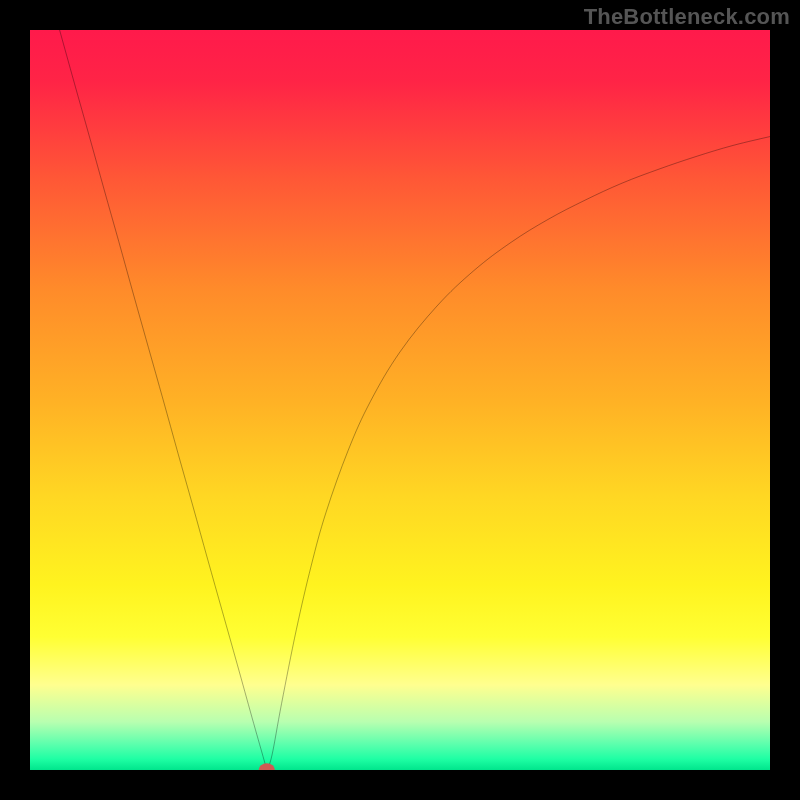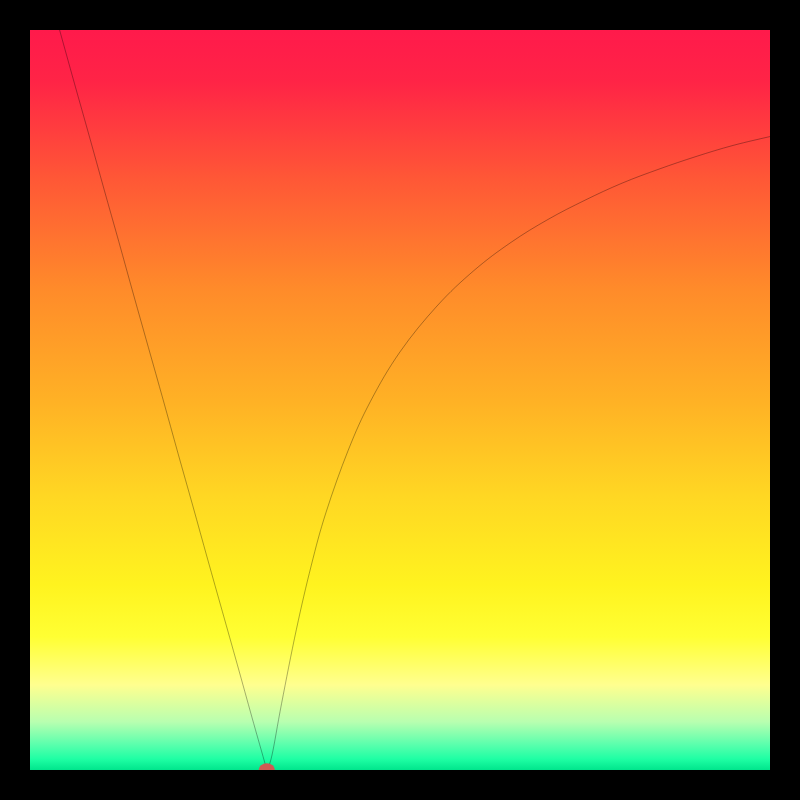--- a/index.html
+++ b/index.html
@@ -34,20 +34,21 @@
     letter-spacing: 0.2px;
   }
   svg {
     display: block;
   }
 </style>
 </head>
 <body>
 
 <div class="frame">
+  <div class="attribution">TheBottleneck.com</div>
 
   <div class="plot-area">
     <svg id="chart-svg" viewBox="0 0 100 100" preserveAspectRatio="none" width="740" height="740">
       <defs>
         <linearGradient id="bg-grad" x1="0" y1="0" x2="0" y2="1">
             <stop offset="0.00%" stop-color="#ff1a4b"></stop>
             <stop offset="7.00%" stop-color="#ff2446"></stop>
             <stop offset="20.00%" stop-color="#ff5736"></stop>
             <stop offset="35.00%" stop-color="#ff8b2a"></stop>
             <stop offset="50.00%" stop-color="#ffb125"></stop>

